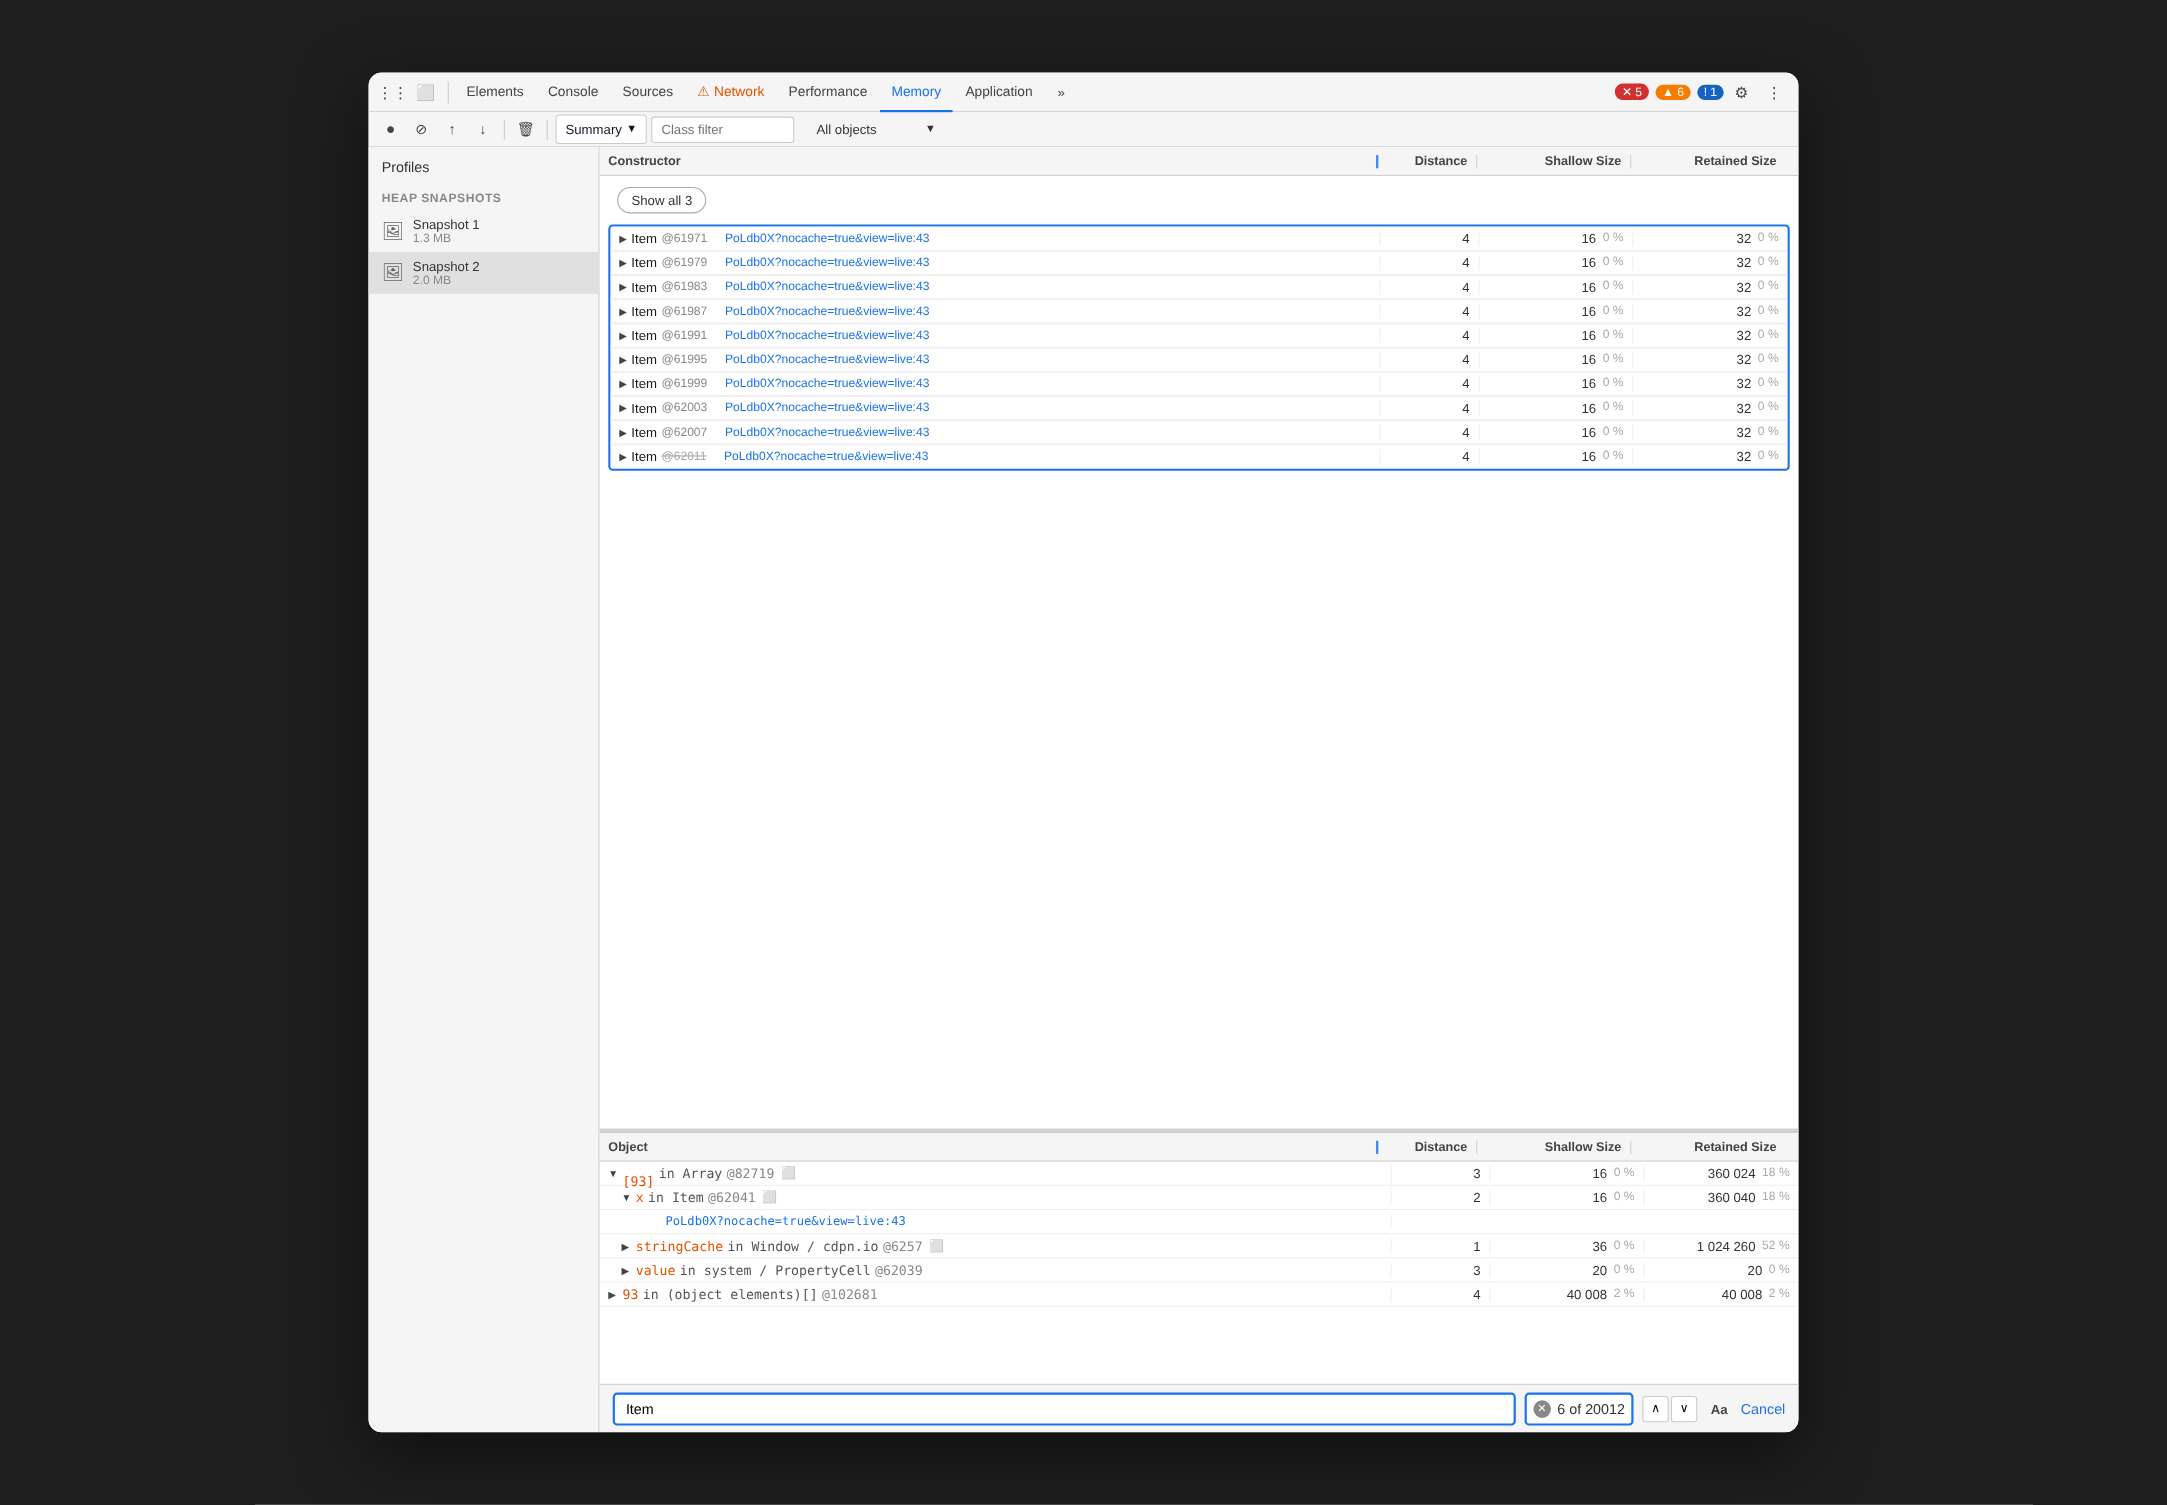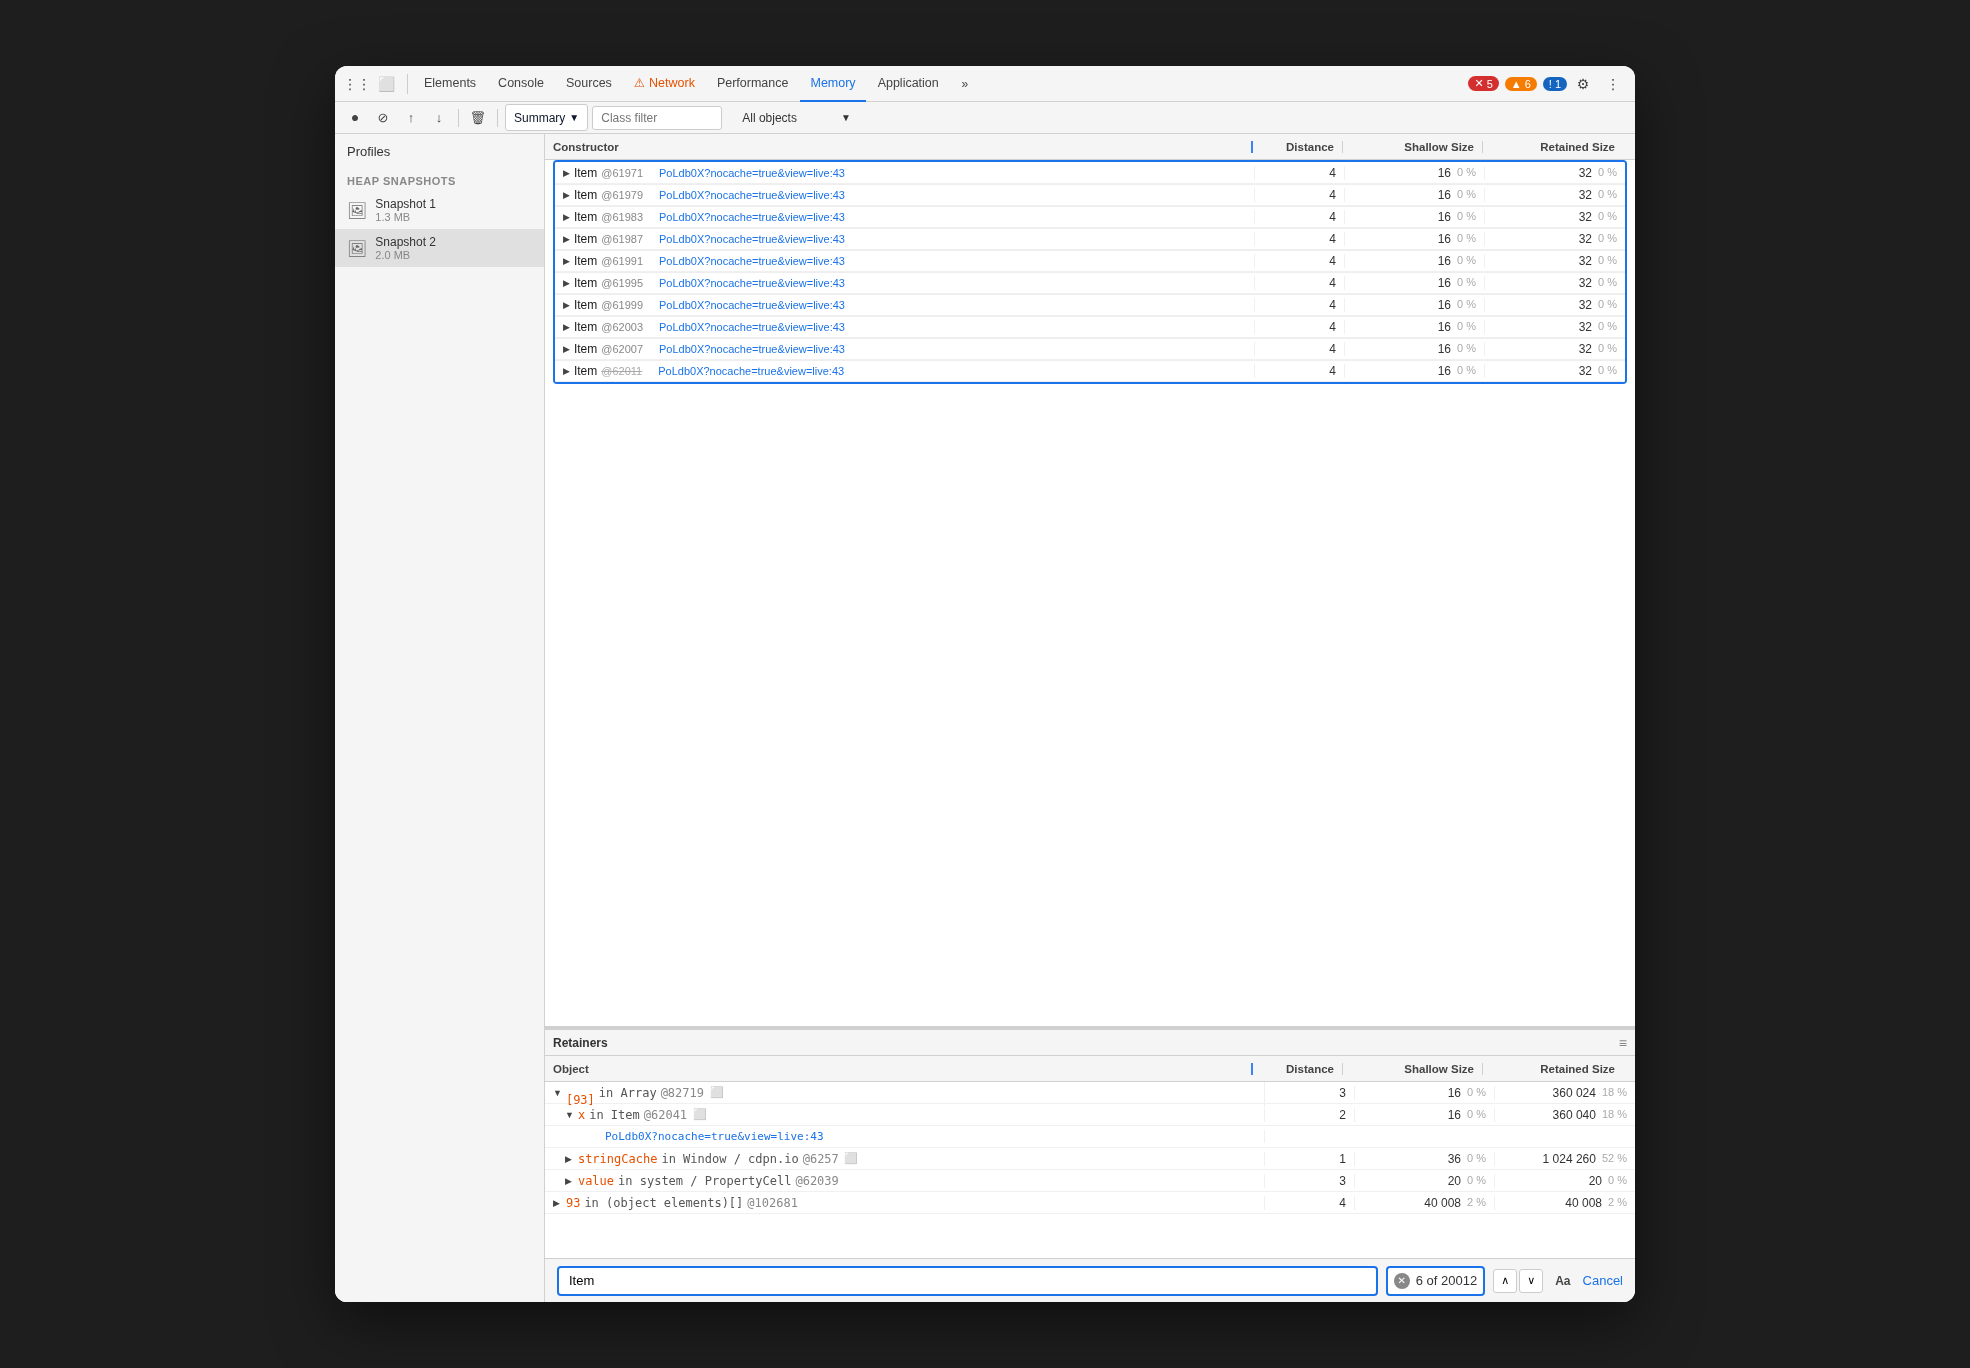--- a/index.html
+++ b/index.html
@@ -583,20 +583,23 @@
           <div class="col-distance">
             <span>Distance</span>
           </div>
           <div class="col-shallow">Shallow Size</div>
           <div class="col-retained">Retained Size</div>
           <div class="scrollbar-placeholder"></div>
         </div>
 
         <div class="table-body">
 
+          <div style="padding: 4px 8px;">
+            <button class="show-all-btn">Show all 3</button>
+          </div>
 
           <div style="margin: 0 8px; border: 2.5px solid #1a73e8; border-radius: 4px; overflow: hidden;">
 
             <div class="table-row" style="background: white;">
               <div class="row-constructor">
                 <span class="row-expand">▶</span>
                 <span class="item-name">Item</span>
                 <span class="item-id">@61971</span>
                 <span style="margin-left:8px;"></span>
                 <a class="link-text">PoLdb0X?nocache=true&amp;view=live:43</a>
@@ -772,24 +775,20 @@
               <div class="row-retained">
                   <span class="num-val">32</span>
                   <span class="pct-text">0 %</span>
                 </div>
             </div>
           </div>
         </div>
       </div>
 
       <div class="retainers-section">
-        <div style="display:flex; align-items:center; justify-content:space-between; background:#f5f5f5; border-bottom:1px solid #d0d0d0; height:26px; padding: 0 8px;">
-          <span class="retainers-header" style="border:none; padding:0; height:auto;">Retainers</span>
-          <span style="font-size:14px; color:#888; cursor:pointer;">≡</span>
-        </div>
         <div class="retainers-table-header">
           <div class="col-constructor">Object</div>
           <div class="col-distance">Distance</div>
           <div class="col-shallow">Shallow Size</div>
           <div class="col-retained">Retained Size</div>
           <div class="scrollbar-placeholder"></div>
         </div>
         <div class="retainers-body">
 
           <div class="ret-row">

